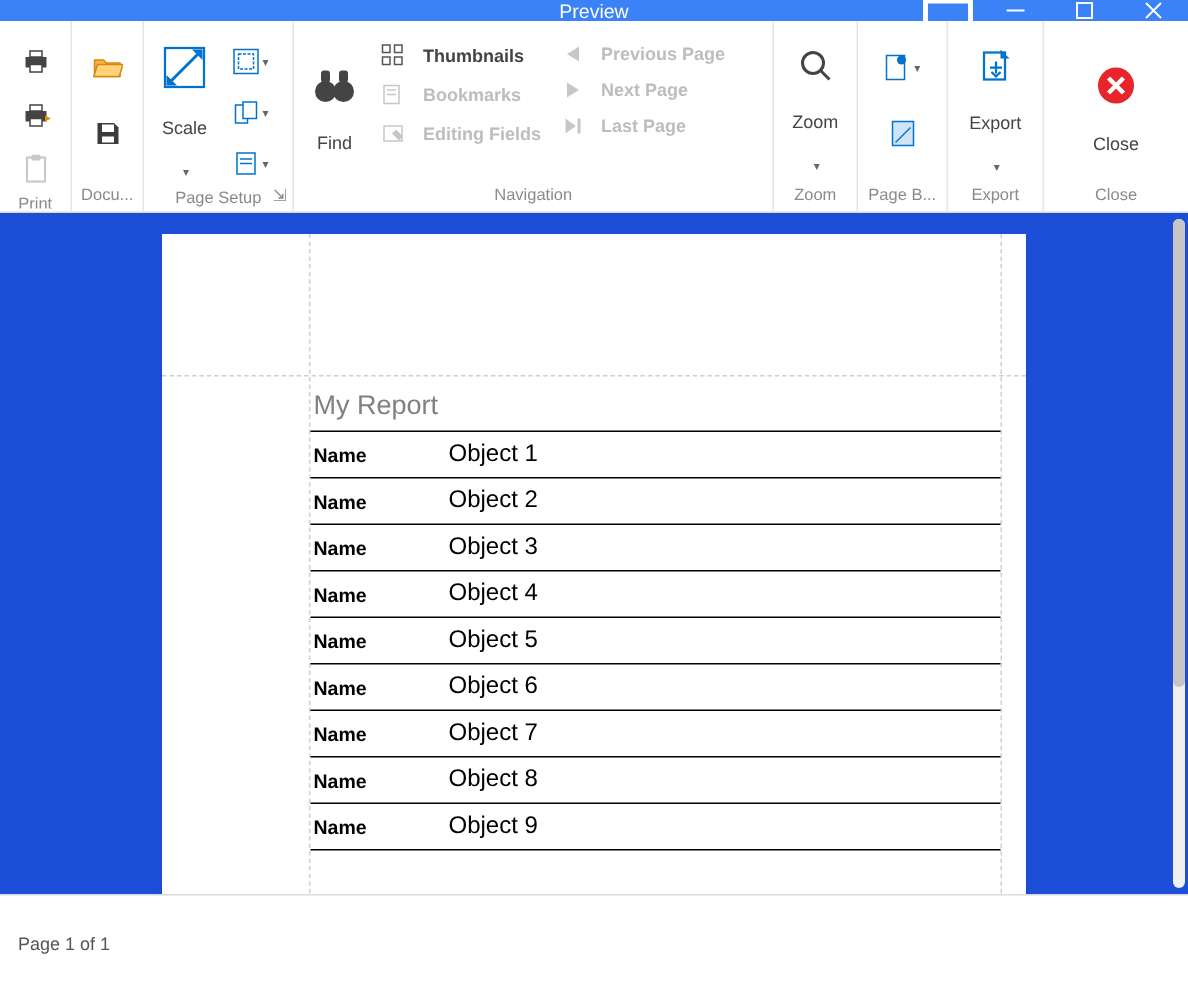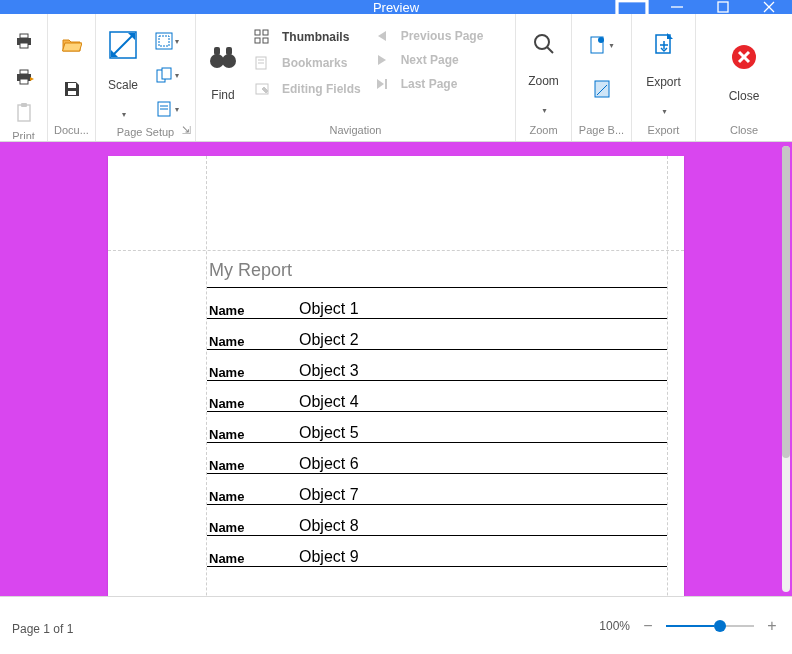--- a/index.html
+++ b/index.html
@@ -24,31 +24,31 @@
   .hbox { display: flex; align-items: center; gap: 12px; padding: 3px 4px; font-weight: bold; }
   .hbox .lbl { color: #444; }
   .stack { display: flex; flex-direction: column; gap: 4px; }
   .small-btn { width: 26px; height: 30px; display: flex; align-items: center; justify-content: center; }
   .small-btn.wider { width: 34px; }
   .caret { font-size: 8px; color: #666; margin-left: 2px; }
   .ico { display: inline-flex; }
   .page-setup .launcher { position: absolute; right: 4px; bottom: 4px; color: #888; font-size: 11px; }
 
   
-  .content { height: 454px; background: #d946ef; position: relative; display: flex; justify-content: center; overflow: hidden; }
+  .content { height: 454px; background: #1d4ed8; position: relative; display: flex; justify-content: center; overflow: hidden; }
   .scrollbar { position: absolute; right: 2px; top: 4px; width: 8px; height: calc(100% - 8px); background: #f0f0f0; border-radius: 4px; }
   .scrollbar .thumb { position: absolute; left: 0; right: 0; top: 0; height: 70%; background: #c6c6c6; border-radius: 4px; }
 
   .page { width: 576px; background: #fff; margin-top: 14px; box-shadow: 0 1px 2px rgba(0,0,0,0.15); height: 600px; position: relative; }
   .page .margin { position: absolute; left: 98px; right: 16px; top: 0; bottom: 0; border-left: 1px dashed #cfcfcf; border-right: 1px dashed #cfcfcf; }
   .page .margin-top { position: absolute; left: 0; right: 0; top: 94px; border-top: 1px dashed #cfcfcf; }
   .report { position: absolute; left: 99px; top: 102px; right: 17px; }
   .report-title { color: #808080; font-size: 18px; padding: 2px 0 6px 2px; }
   .rows { border-top: 1px solid #000; }
-  .row { display: flex; border-bottom: 1px solid #000; height: 31px; align-items: flex-end; }
+  .row { display: flex; border-bottom: 1px solid #000; height: 31px; align-items: center; }
   .row .name { font-weight: bold; width: 92px; padding-left: 2px; font-size: 13px; }
   .row .val { font-size: 16px; }
 
   
   .statusbar { height: 40px; border-top: 1px solid #d9d9d9; display: flex; align-items: flex-end; padding: 0 12px; justify-content: space-between; color: #555; }
   .zoom-ctl { display: flex; align-items: center; gap: 10px; }
   .slider { width: 88px; height: 20px; position: relative; }
   .slider .track { position: absolute; top: 9px; left: 0; right: 0; height: 2px; background: #c8c8c8; }
   .slider .track-fill { position: absolute; top: 9px; left: 0; width: 55%; height: 2px; background: #0173ce; }
   .slider .knob { position: absolute; top: 4px; left: 48px; width: 12px; height: 12px; border-radius: 50%; background: #0173ce; }
@@ -387,23 +387,13 @@
         </div>
     </div>
   </div>
   <div class="scrollbar">
     <div class="thumb"></div>
   </div>
 </div>
 
 <div class="statusbar">
   <div>Page 1 of 1</div>
-  <div class="zoom-ctl">
-    <span>100%</span>
-    <div class="pm">−</div>
-    <div class="slider">
-      <div class="track"></div>
-      <div class="track-fill"></div>
-      <div class="knob"></div>
-    </div>
-    <div class="pm">+</div>
-  </div>
 </div>
 
 </body></html>

